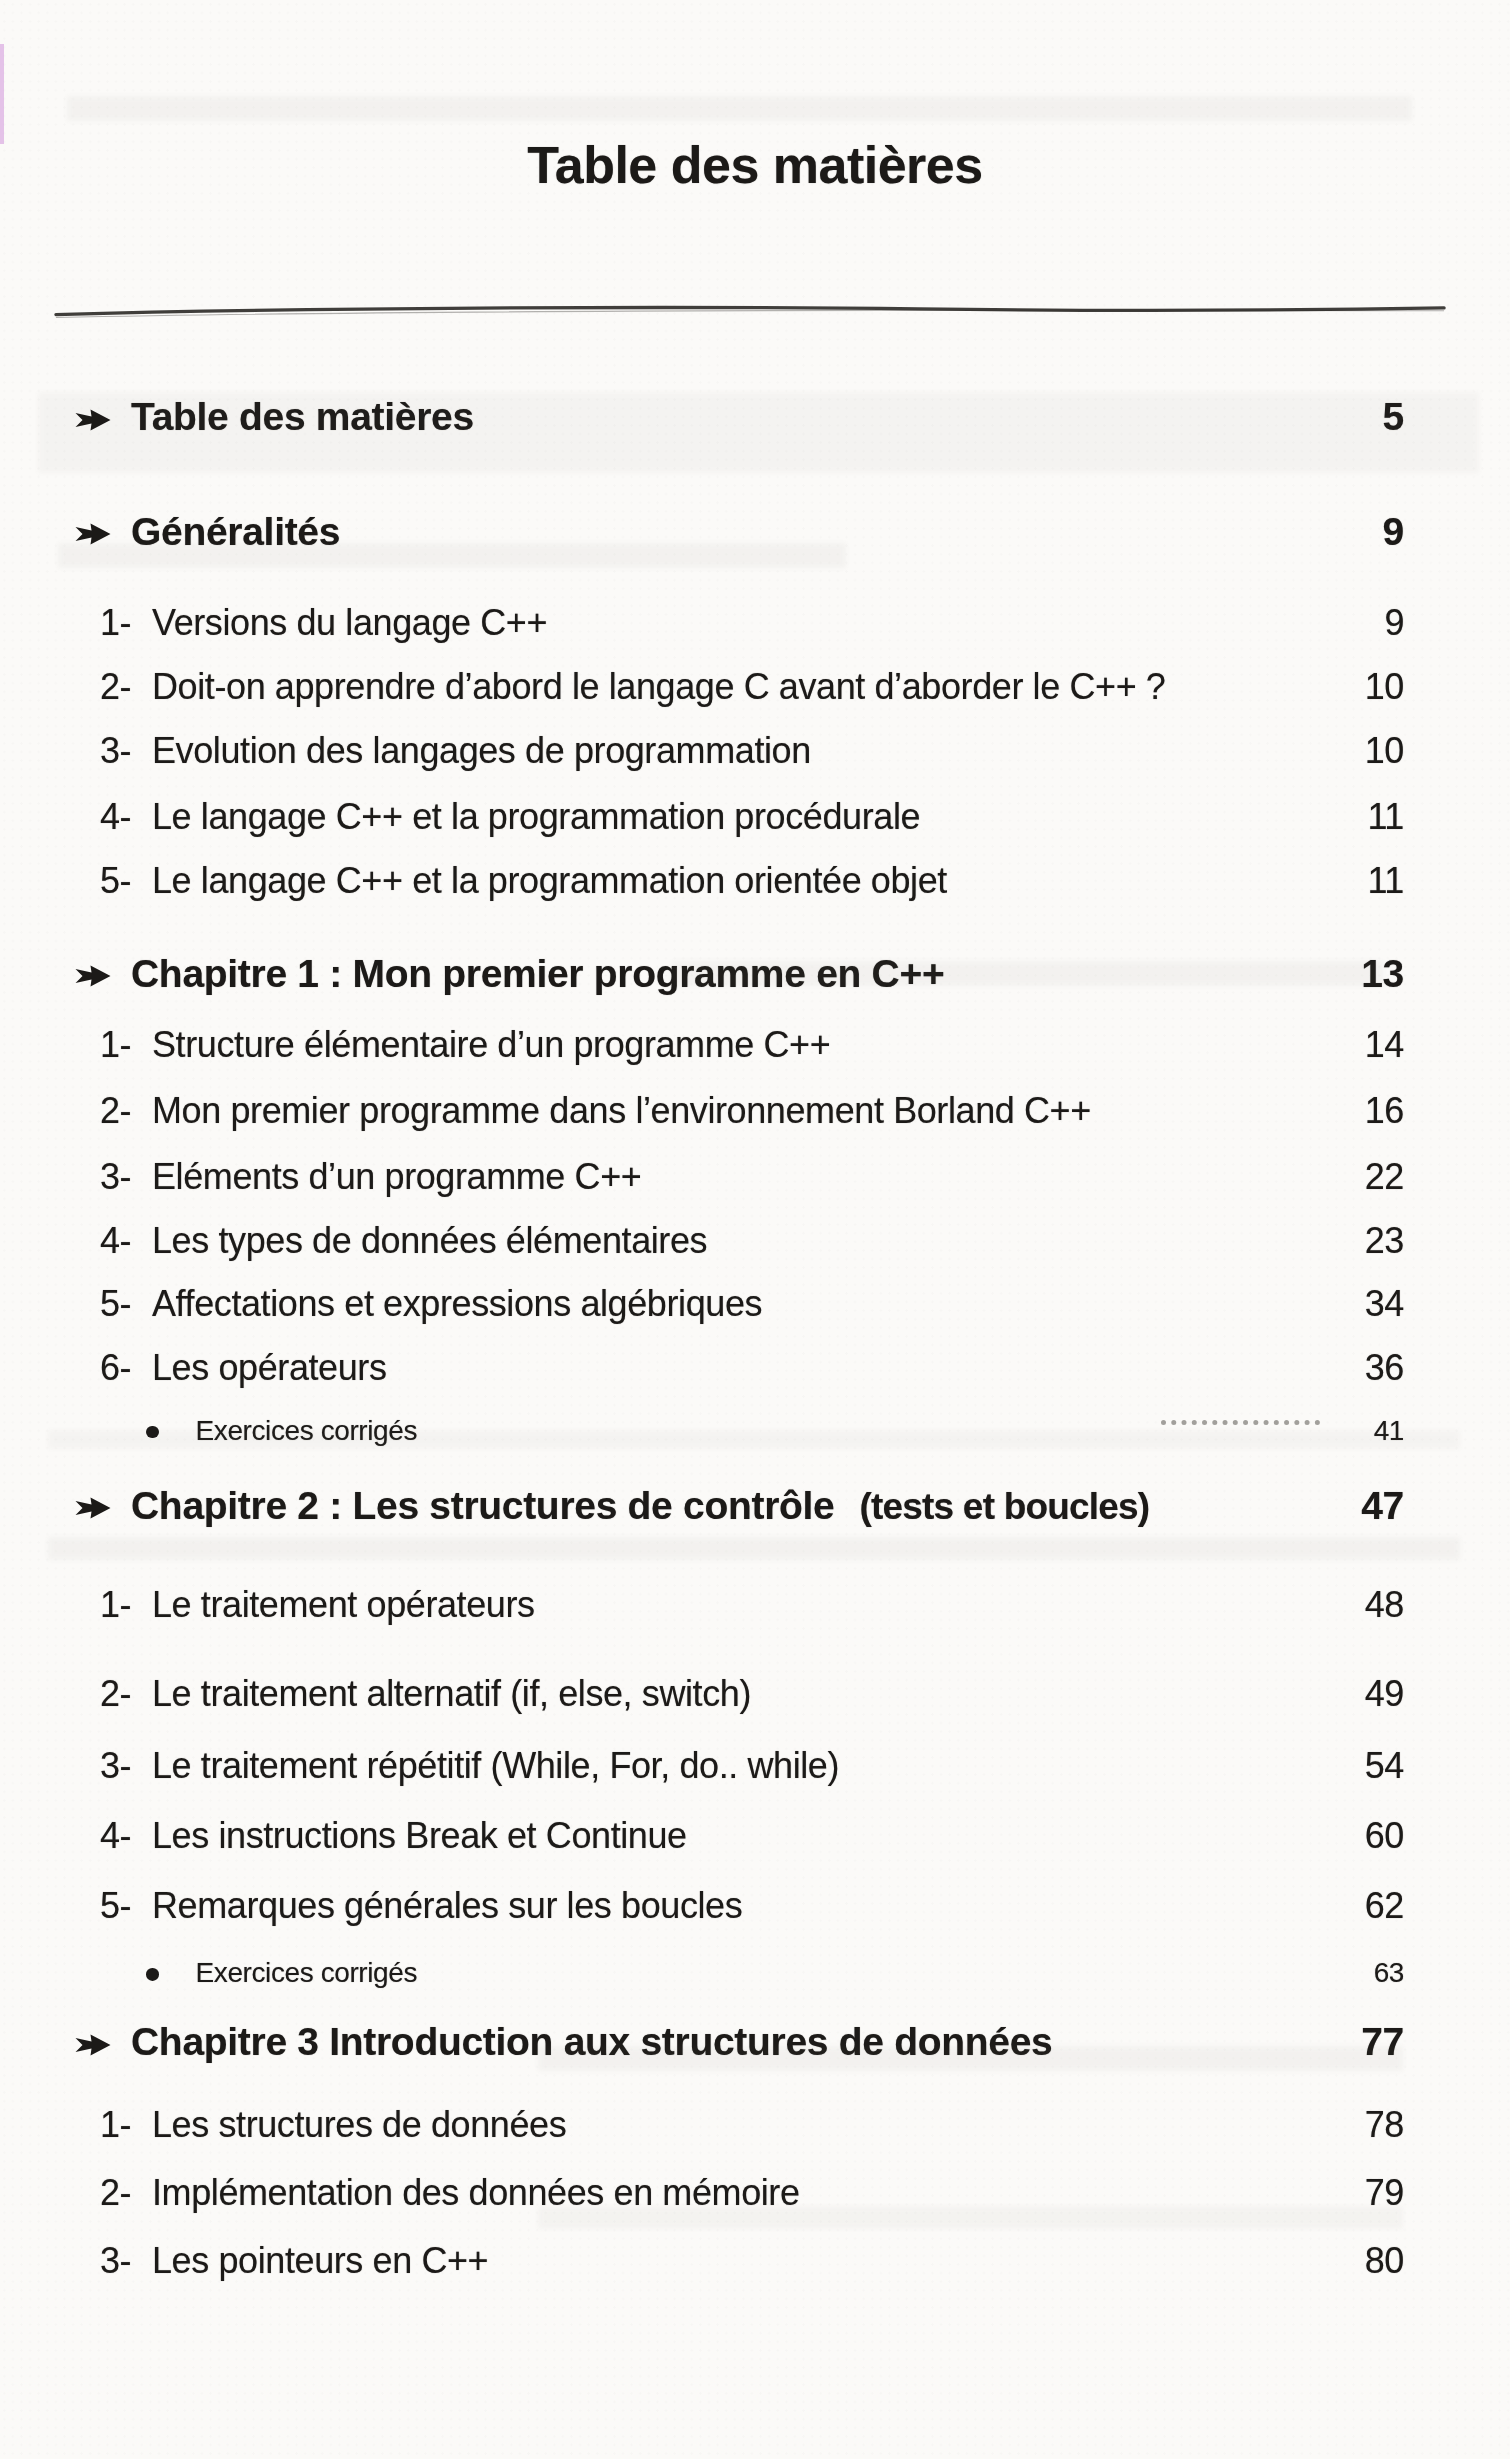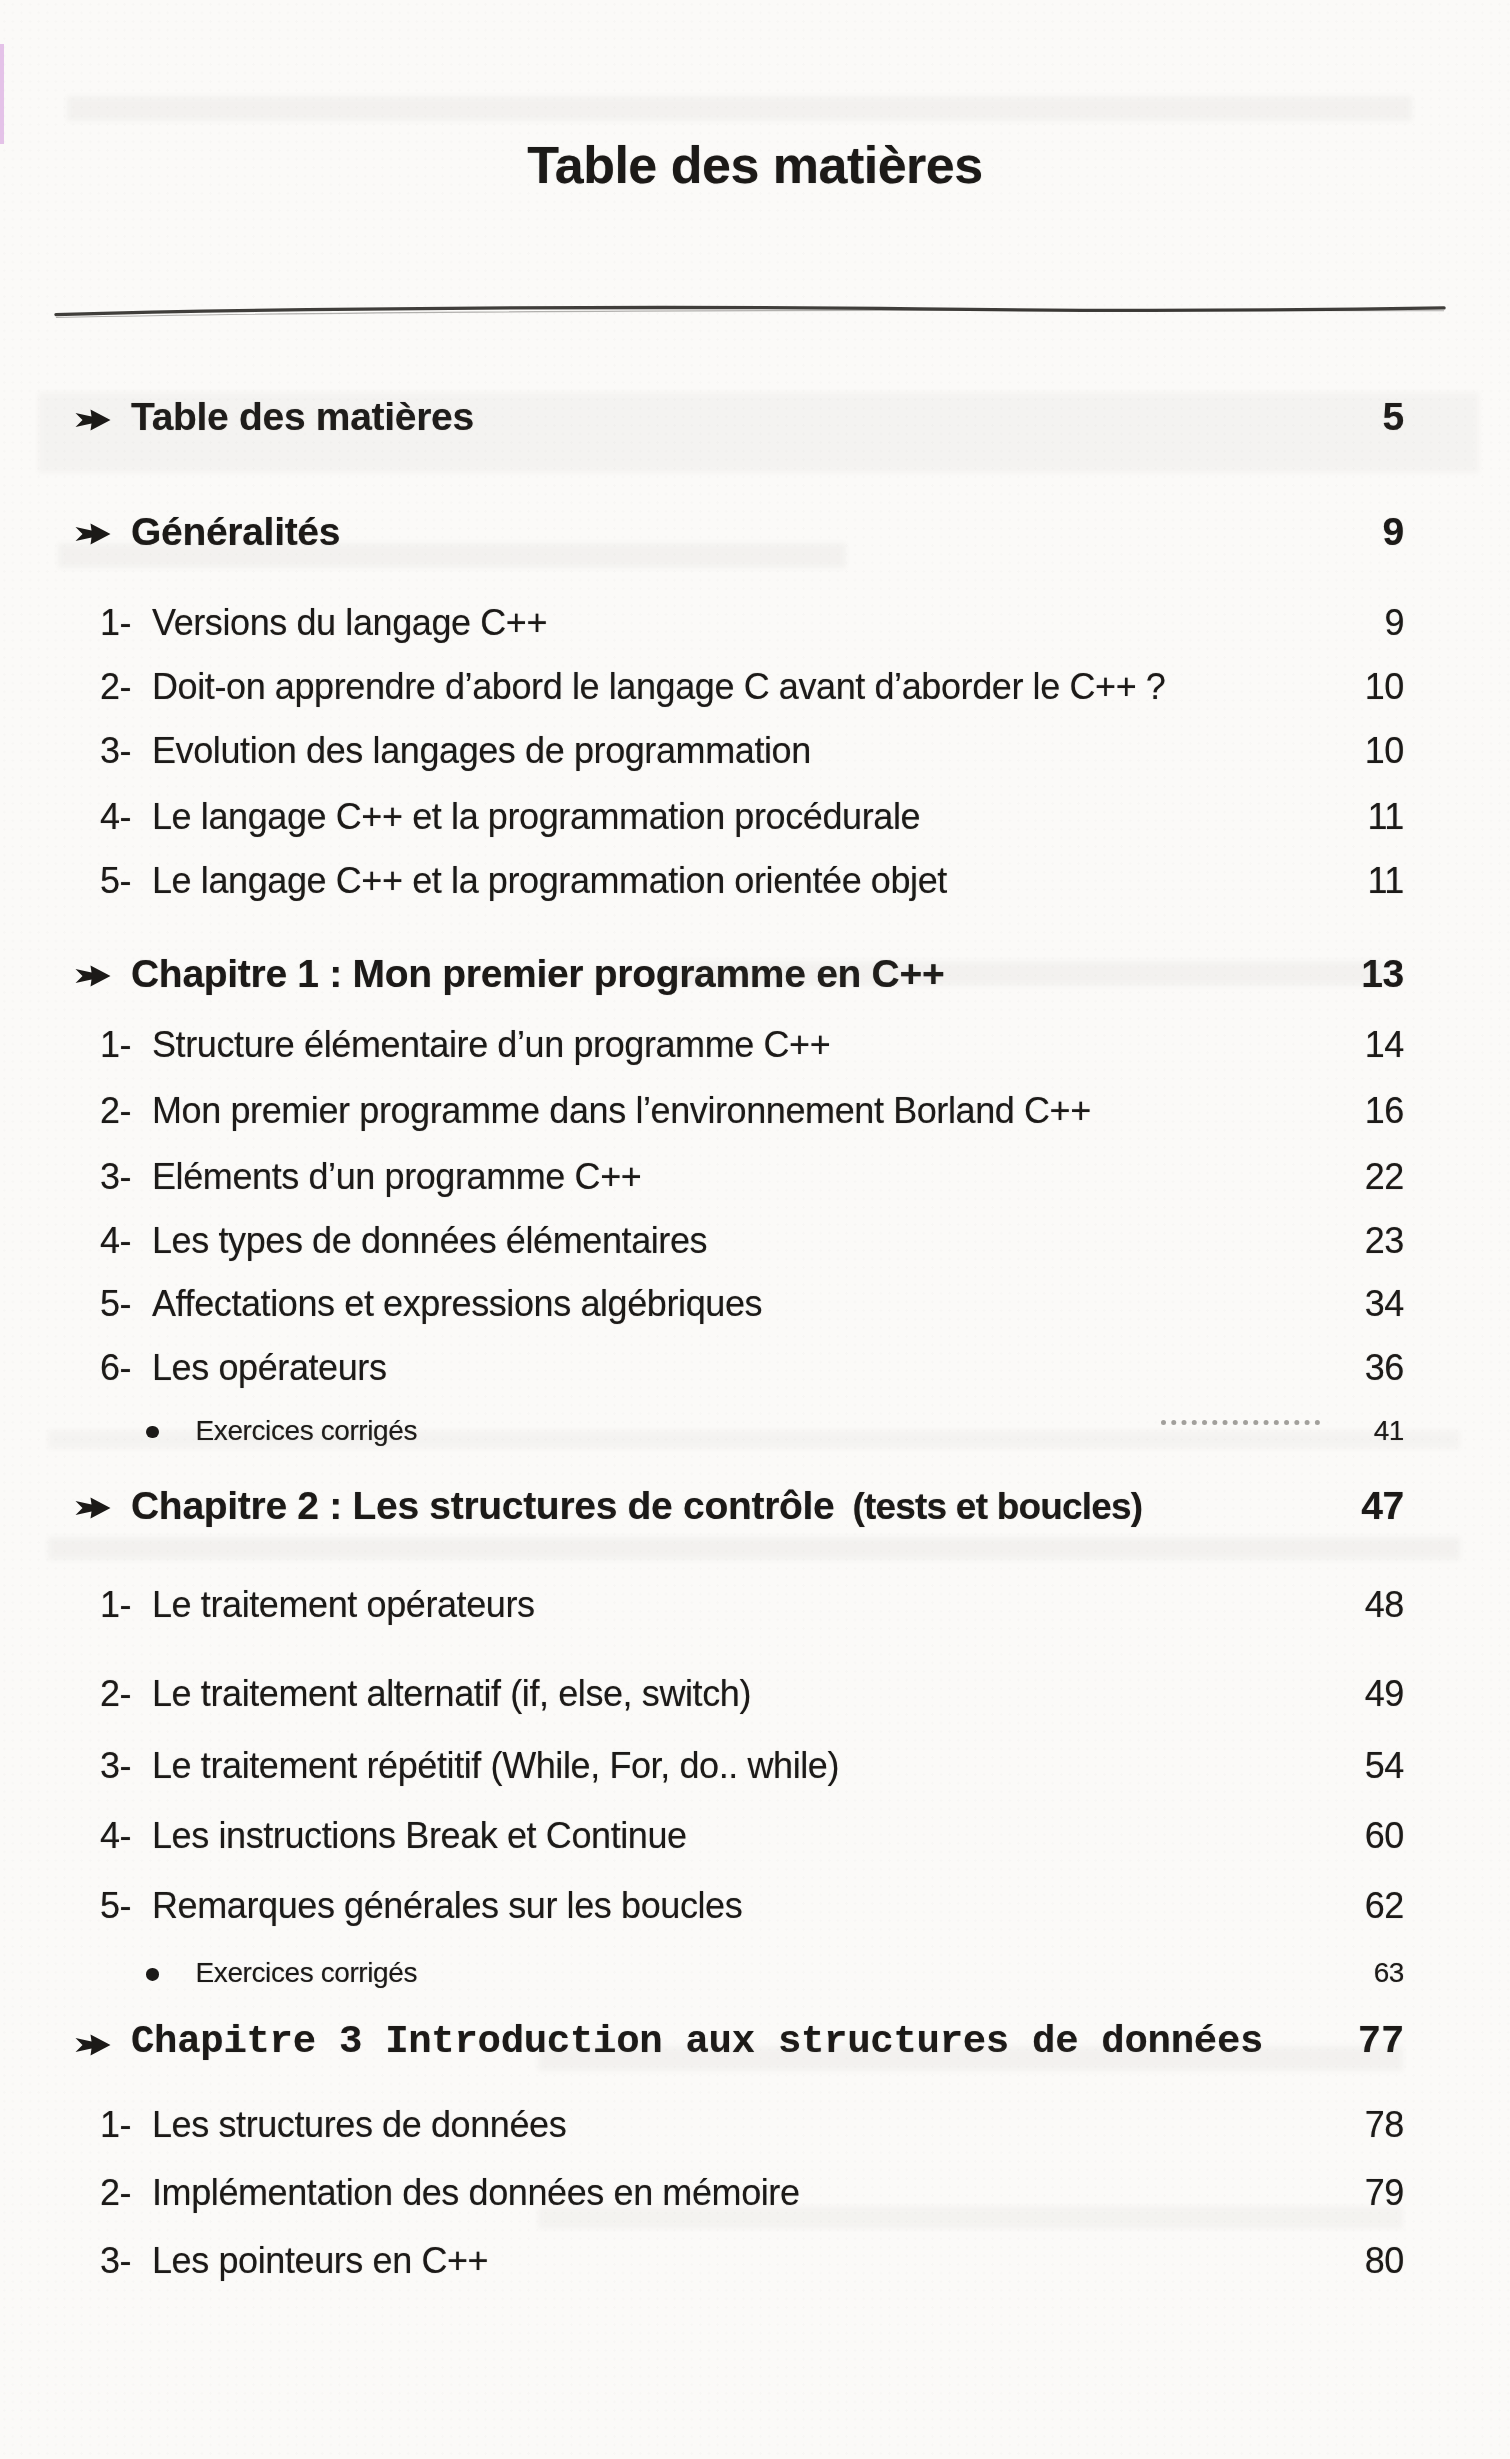--- a/index.html
+++ b/index.html
@@ -25,21 +25,21 @@
   }
   .rule-wrap{ margin:108px 0 0 54px; width:1392px; height:15.4px; }
 
   .toc{ padding:0 106px 0 75px; }
 
   .row{ display:flex; align-items:baseline; line-height:1.25; }
   .row .pnum{ margin-left:auto; white-space:nowrap; }
 
   .row.section{ font-size:39px; font-weight:700; line-height:1.3; letter-spacing:-0.3px; }
   .row.section .pnum{ font-weight:700; }
-  .row.section .suffix{ font-size:37px; margin-left:18px; letter-spacing:-0.8px; }
+  .row.section .suffix{ font-size:37px; margin-left:25px; letter-spacing:-0.8px; }
 
   .row.item{ font-size:36px; letter-spacing:-0.4px; }
   .row.item{ padding-left:25px; }
   .row.item .num{ width:52px; flex:0 0 52px; }
 
   .row.sub{ font-size:28px; letter-spacing:-0.4px; padding-left:71px; }
 
   .arrow{ flex:0 0 37px; width:37px; margin-right:19px; align-self:center; transform:translateY(1.9px); }
   .arrow svg{ display:block; }
 
@@ -226,21 +226,21 @@
     <span class="label">Remarques générales sur les boucles</span>
     <span class="pnum">62</span>
   </div>
 
   <div class="row sub ink" style="margin-top:27px;">
     <span class="dot"></span>
     <span class="label">Exercices corrigés</span>
     <span class="pnum">63</span>
   </div>
 
-  <div class="row section ink" style="margin-top:27px;font-family:Liberation Mono, monospace;">
+  <div class="row section ink" style="margin-top:27px;">
     <span class="arrow">
       <svg width="37" height="24" viewBox="0 0 36 24">
           <polygon points="0,5 16,8.5 15,1.5 35,12 15,22.5 16,15.5 0,19 7,12" fill="#1c1a18"></polygon>
         </svg>
     </span>
     <span class="label">Chapitre 3 Introduction aux structures de données</span>
     <span class="pnum">77</span>
   </div>
 
   <div class="row item ink" style="margin-top:34px;">

